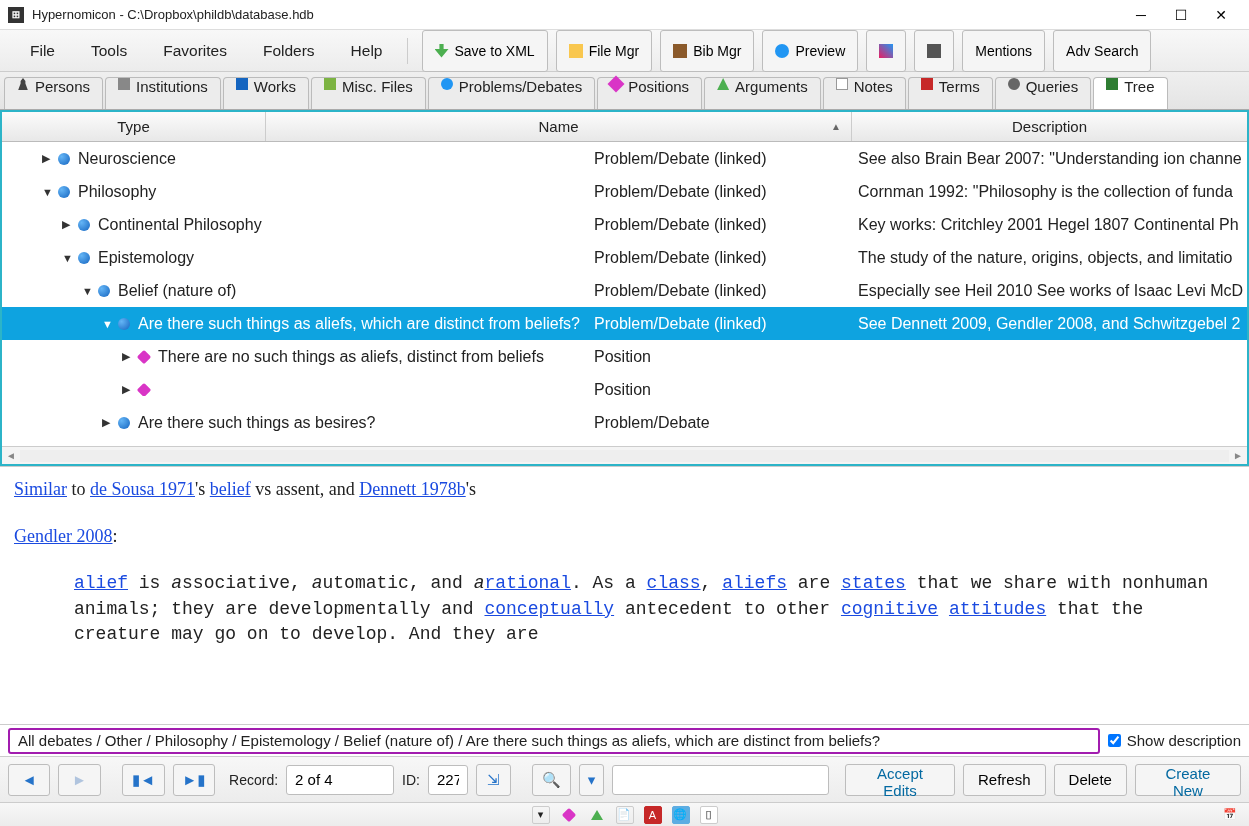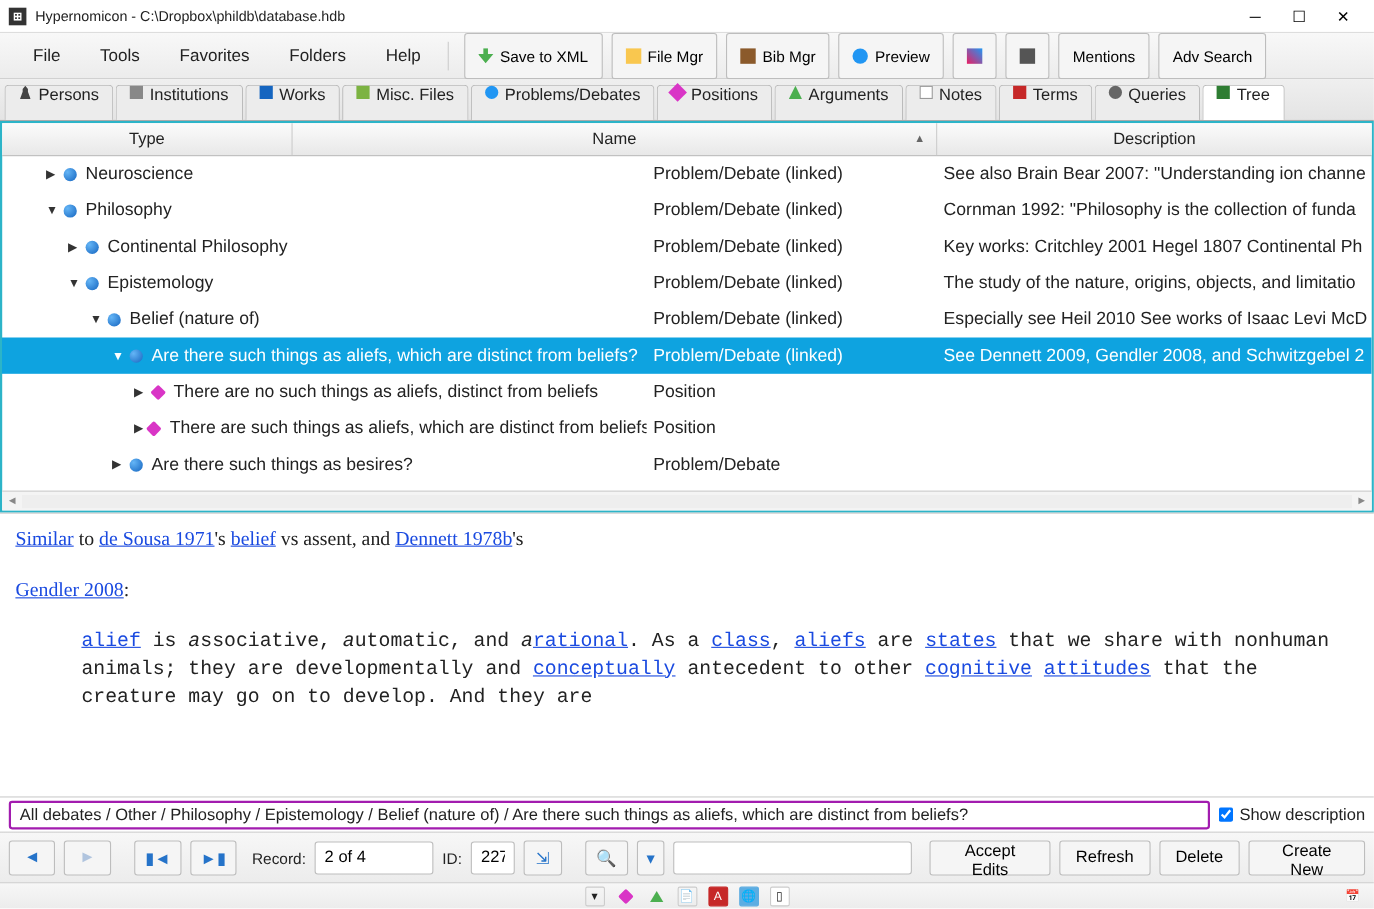--- a/index.html
+++ b/index.html
@@ -74,21 +74,21 @@
 .chk { display: flex; align-items: center; gap: 6px; font-size: 15px; }
 
 
 .bottom-bar { height: 46px; display: flex; align-items: center; padding: 4px 8px; gap: 8px; border-top: 1px solid #ccc; background: linear-gradient(#f7f7f7,#ececec); }
 .nav-btn { width: 44px; height: 32px; border: 1px solid #bdbdbd; border-radius: 3px; background: #f5f5f5; display: inline-flex; align-items: center; justify-content: center; font-size: 15px; cursor: pointer; color: #2573c9; }
 .nav-btn.disabled { color: #b0c4de; }
 .field { height: 30px; border: 1px solid #bdbdbd; border-radius: 3px; background: #fff; padding: 0 8px; font-size: 15px; }
 .field.w100 { width: 108px; }
 .field.w60 { width: 40px; }
 .btn { height: 32px; padding: 0 14px; border: 1px solid #bdbdbd; border-radius: 3px; background: #f5f5f5; font-size: 15px; cursor: pointer; }
-.btn.disabled { color: #000000; cursor: default; }
+.btn.disabled { color: #0369a1; cursor: default; }
 
 
 .status-strip { height: 24px; display: flex; align-items: center; justify-content: center; gap: 10px; background: linear-gradient(#f7f7f7,#ececec); border-top: 1px solid #ccc; position: relative; }
 .status-strip .sicon { width: 18px; height: 18px; border: 1px solid #ccc; display: inline-flex; align-items: center; justify-content: center; font-size: 11px; cursor: pointer; border-radius: 2px; }
 .status-strip .sicon.globe { background: #5dade2; border-color: #5dade2; color: #fff; }
 .status-strip .cal { position: absolute; right: 10px; }
 
 ::-webkit-scrollbar { width: 16px; height: 16px; }
 ::-webkit-scrollbar-thumb { background: #cfcfcf; border: 1px solid #aaa; }
 ::-webkit-scrollbar-track { background: #f4f4f4; }
@@ -266,21 +266,20 @@
           <span class="node-icon ball-mag"></span>
           <span>There are no such things as aliefs, distinct from beliefs</span>
         </div>
         <div class="cell-type">Position</div>
         <div class="cell-desc"></div>
       </div>
       <div class="tree-row">
         <div class="cell-name" style="padding-left: 120px;">
           <span class="expander">▶</span>
           <span class="node-icon ball-mag"></span>
-          <span>There are such things as aliefs, which are distinct from beliefs</span>
         </div>
         <div class="cell-type">Position</div>
         <div class="cell-desc"></div>
       </div>
       <div class="tree-row">
         <div class="cell-name" style="padding-left: 100px;">
           <span class="expander">▶</span>
           <span class="node-icon ball-blue"></span>
           <span>Are there such things as besires?</span>
         </div>

